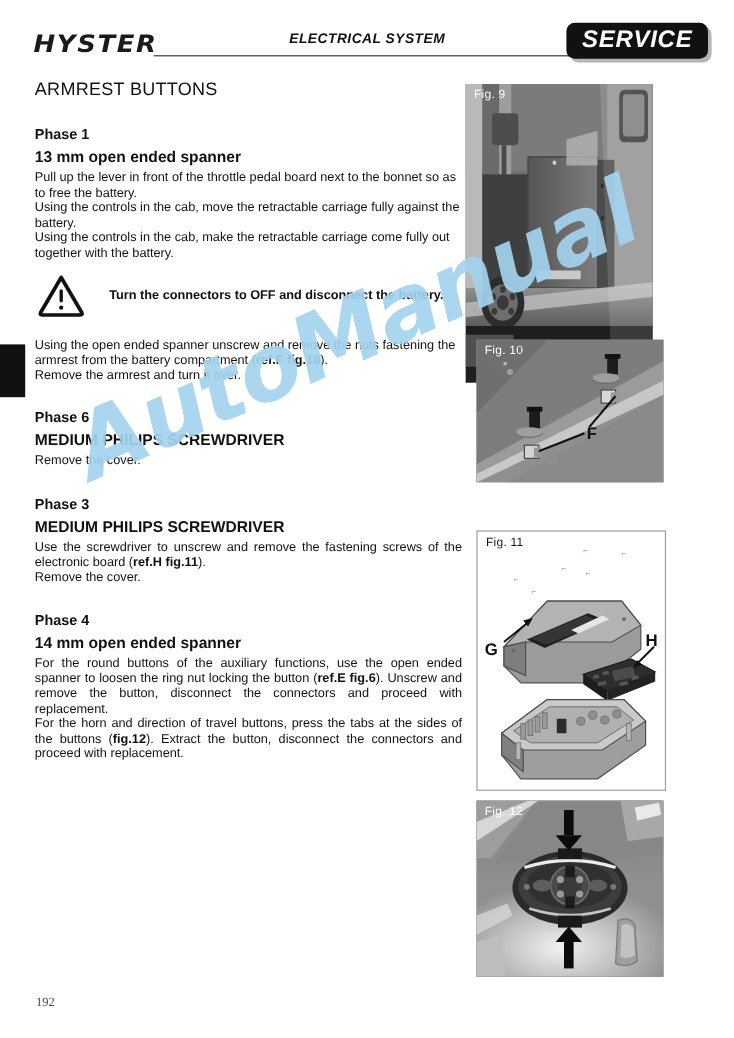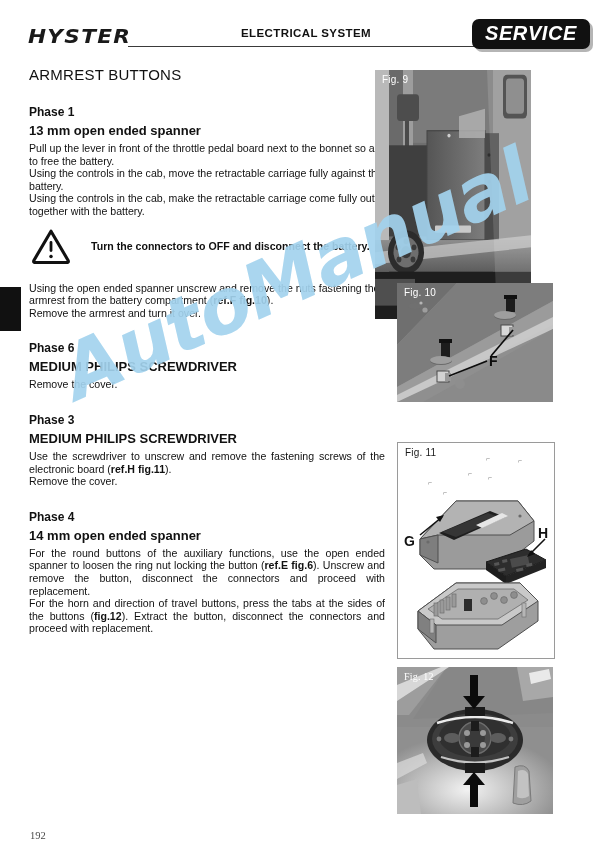--- a/index.html
+++ b/index.html
@@ -17,21 +17,21 @@
     position:absolute;left:28px;top:24px;
     font-family:"DejaVu Sans",sans-serif;
     font-weight:bold;font-style:italic;
     font-size:20px;letter-spacing:1.2px;
     color:#1a1a1a;
     transform:scaleX(1.08);transform-origin:left center;
   }
   .header-title{
     position:absolute;left:0;top:27px;width:612px;
     text-align:center;
-    font-weight:bold;
+    font-weight:bold;font-style:italic;
     font-size:11.5px;letter-spacing:.4px;color:#111;
   }
   .header-rule{
     position:absolute;left:128px;top:46px;width:432px;height:1px;
     background:#3a3a3a;
   }
   .service-badge{
     position:absolute;right:50px;top:19px;
     background:#111;color:#fff;
     border-radius:7px;
@@ -69,24 +69,24 @@
   }
   
   .fig{position:absolute;overflow:hidden;}
   .fig-label{
     position:absolute;left:7px;top:4px;
     font-size:10px;letter-spacing:.2px;z-index:6;
   }
   .fig-label.onphoto{color:#ffffff;}
   .fig-label.onwhite{color:#1a1a1a;}
   .fig-bordered{border:1px solid #9a9a9a;background:#fff;}
-  #fig9 {left:375px;top:70px; width:156px;height:249px;background:#6e6e6e;}
+  #fig9 {left:388px;top:70px; width:156px;height:249px;background:#6e6e6e;}
   #fig10{left:397px;top:283px;width:156px;height:119px;background:#8d8d8d;}
   #fig11{left:397px;top:442px;width:156px;height:215px;}
-  #fig12{left:397px;top:667px;width:156px;height:147px;background:#8c8c8c;font-family:Liberation Serif, serif;}
+  #fig12{left:397px;top:667px;width:156px;height:147px;background:#8c8c8c;}
   .fig svg{display:block;width:100%;height:100%;}
   
   .wm{
     position:absolute;left:48px;top:336px;
     width:520px;
     font-family:"DejaVu Sans",sans-serif;
     font-weight:bold;font-style:italic;
     font-size:76px;
     color:#a3d3ee;
     opacity:.92;

